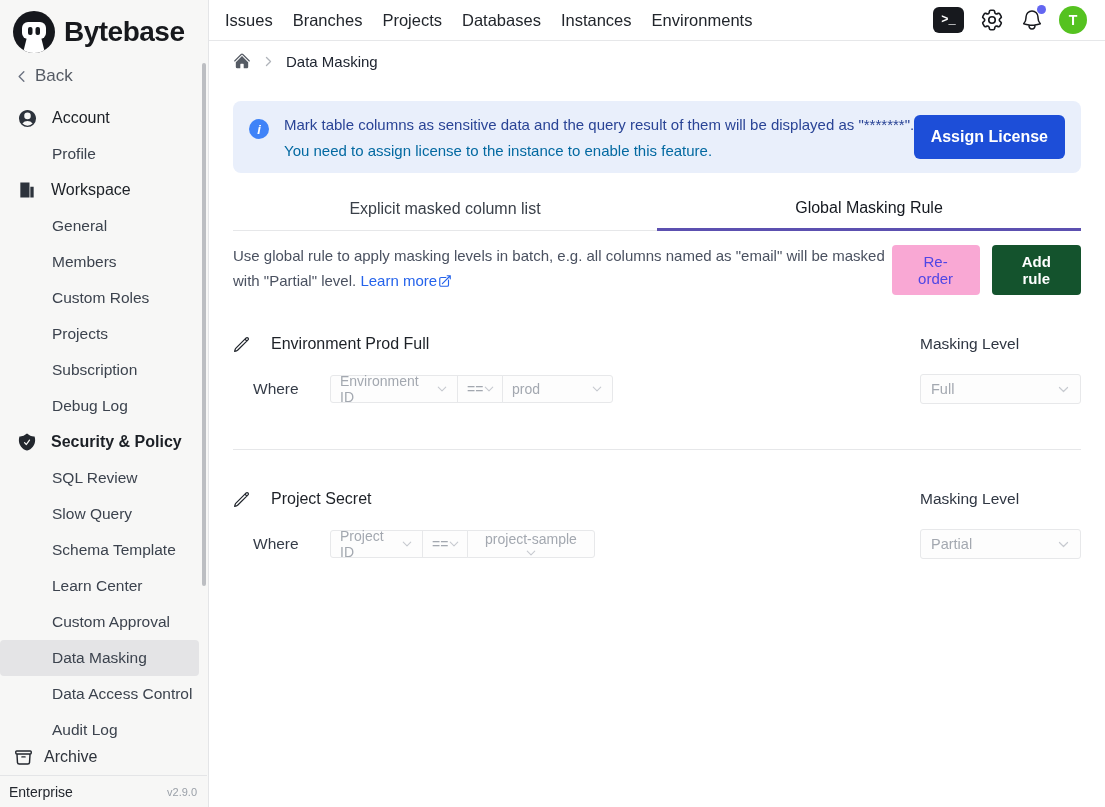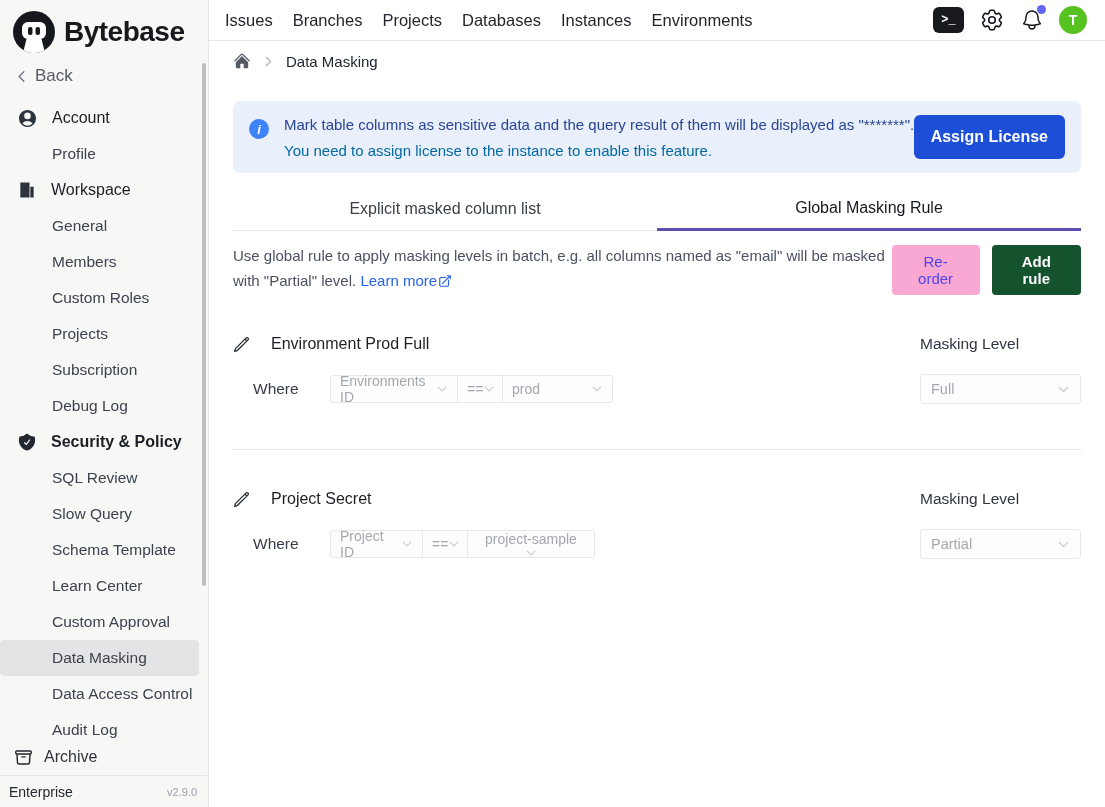--- a/index.html
+++ b/index.html
@@ -298,21 +298,21 @@
               </svg>
           </span>
           <span class="rule-title">Environment Prod Full</span>
           <div class="right-col-w"><span class="mask-label">Masking Level</span></div>
         </div>
         <div class="rule-body">
           <div class="where-wrap">
             <span class="where-label">Where</span>
             <div class="sel-group">
               <div class="sel r1-f">
-                <span>Environments ID</span>
+                <span>Environment ID</span>
                 <span>
                     <svg width="12" height="12" viewBox="0 0 24 24" fill="none" stroke="#c7cad0" stroke-width="2.2" stroke-linecap="round" stroke-linejoin="round">
                       <path d="m19.5 8.25-7.5 7.5-7.5-7.5"></path>
                     </svg>
                   </span>
               </div>
               <div class="sel r1-o">
                 <span>==</span>
                 <span>
                     <svg width="12" height="12" viewBox="0 0 24 24" fill="none" stroke="#c7cad0" stroke-width="2.2" stroke-linecap="round" stroke-linejoin="round">

